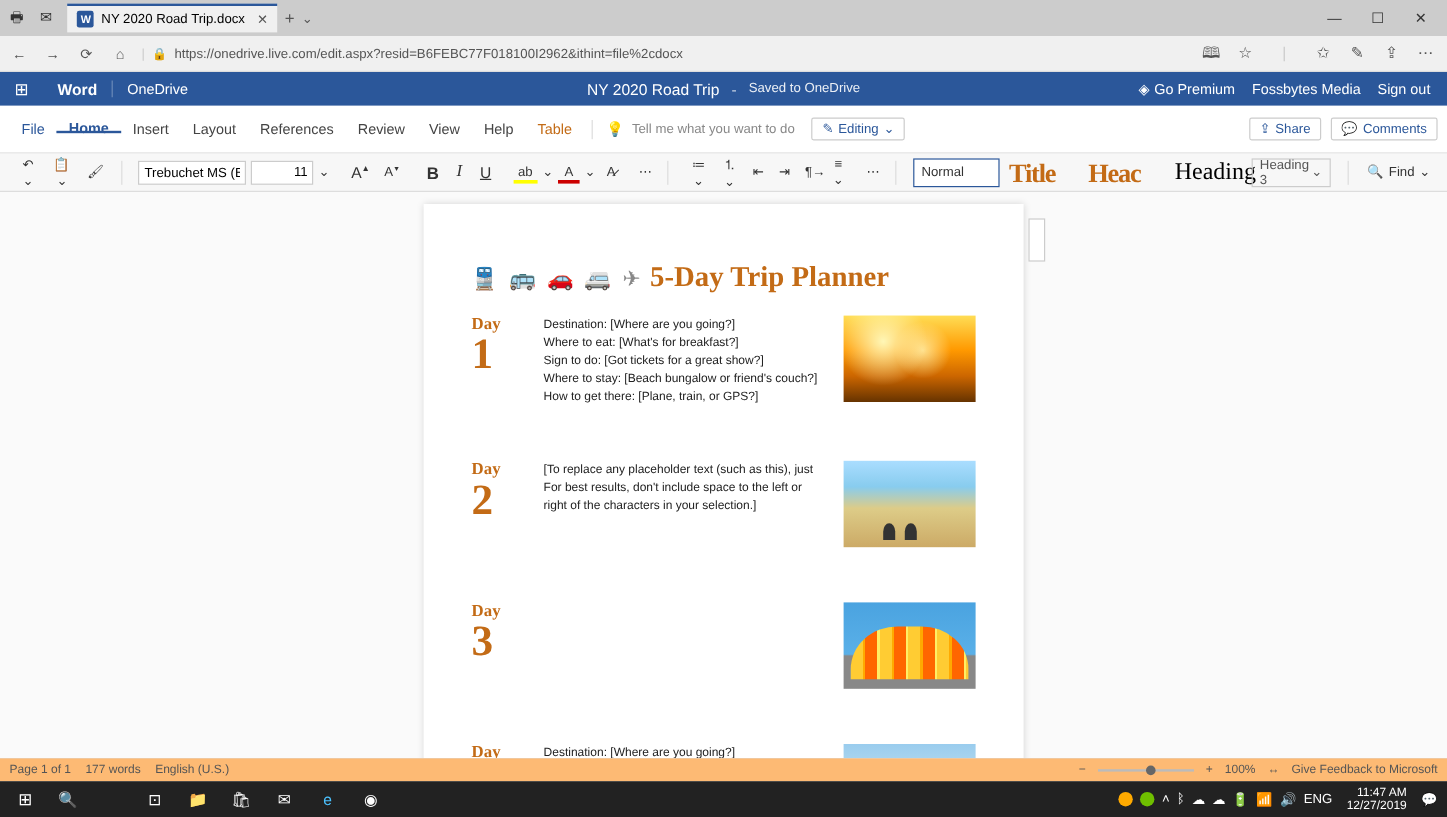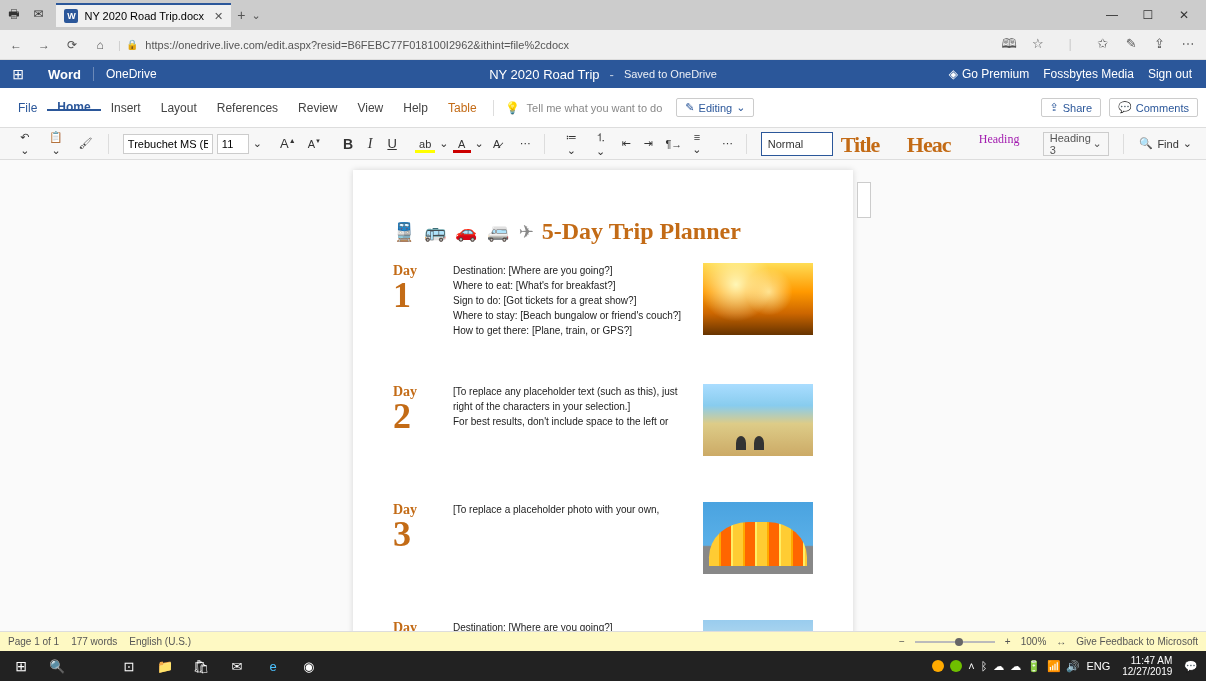--- a/index.html
+++ b/index.html
@@ -46,32 +46,32 @@
 .ribbon-tabs .right-actions { margin-left:auto; display:flex; gap:8px; }
 .ribbon-tabs .right-actions .rbtn { border:1px solid #ccc; padding:2px 8px; font-size:11px; color:#2b579a; border-radius:2px; display:flex; align-items:center; gap:4px;}
 
 
 .ribbon-toolbar { height:32px; background:#f7f7f7; border-bottom:1px solid #ddd; display:flex; align-items:center; padding:0 8px; gap:6px; font-size:11px; color:#333; }
 .rt-grp { display:flex; align-items:center; gap:4px; padding:0 4px;}
 .rt-sep { width:1px; height:20px; background:#ddd; margin:0 4px;}
 .rt-btn { padding:2px 4px; min-width:18px; text-align:center; cursor:pointer; }
 .rt-select { border:1px solid #ccc; background:#fff; font-size:11px; padding:1px 4px; height:20px;}
 .rt-select.font { width:90px;}
-.rt-select.size { width:32px;}
+.rt-select.size { width:52px;text-align:right;}
 .rt-bold { font-weight:bold; font-size:14px;}
 .rt-italic { font-style:italic; font-family:serif; font-size:14px;}
 .rt-under { text-decoration:underline; font-size:13px;}
 .rt-highlight { position:relative; }
 .rt-highlight::after { content:""; position:absolute; bottom:-1px; left:0; right:0; height:3px; background:#ffff00;}
 .rt-fontcolor { position:relative;}
 .rt-fontcolor::after { content:""; position:absolute; bottom:-1px; left:0; right:0; height:3px; background:#c00;}
 .style-normal { border:1px solid #2b579a; background:#fff; height:24px; width:72px; display:flex; align-items:center; padding:0 6px; font-size:11px; }
 .style-title { height:24px; padding:0 4px; font-size:22px; font-weight:bold; color:#c36b16; font-family:"Trebuchet MS"; overflow:hidden; width:62px; letter-spacing:-1px;}
 .style-h1 { height:24px; padding:0 4px; font-size:22px; font-weight:bold; color:#c36b16; font-family:"Trebuchet MS"; overflow:hidden; width:68px; letter-spacing:-1px;}
-.style-h2 { height:24px; padding:0 4px; font-size:12px; color:#a21caf; font-family:"Trebuchet MS"; width:64px;}
+.style-h2 { height:24px; padding:0 4px; font-size:20px; color:#000000; font-family:"Trebuchet MS"; width:64px;}
 .style-h3 { height:24px; padding:0 6px; font-size:11px; color:#555; border:1px solid #ccc; width:66px; display:flex; align-items:center; justify-content:space-between;}
 .find-btn { margin-left:auto; display:flex; align-items:center; gap:4px; padding:2px 6px;}
 
 
 .doc-area { flex:1; background:#fafafa; overflow:auto; position:relative; padding-top:10px; }
 .page { width:500px; min-height:620px; background:#fff; margin:0 auto; box-shadow:0 0 6px rgba(0,0,0,0.15); padding:48px 40px 40px 40px; position:relative;}
 .ruler-tab { position:absolute; right:-18px; top:12px; width:14px; height:36px; border:1px solid #ccc; background:#fff;}
 .trip-title-row { display:flex; align-items:center; gap:6px; margin-bottom:18px;}
 .trip-icons { color:#888; font-size:18px; letter-spacing:2px;}
 .trip-title { color:#c36b16; font-size:24px; font-weight:bold; font-family:"Trebuchet MS"; }
@@ -85,21 +85,21 @@
 .img1 { background:linear-gradient(180deg,#ffdd55 0%,#ff9900 40%,#cc6600 70%,#663300 100%); position:relative;}
 .img1::after{content:"";position:absolute;inset:0;background:radial-gradient(circle at 30% 30%,rgba(255,255,200,0.9),transparent 40%),radial-gradient(circle at 60% 40%,rgba(255,255,200,0.7),transparent 30%);}
 .img2 { background:linear-gradient(180deg,#aaddff 0%,#88ccee 30%,#ddcc88 55%,#ccaa66 100%); position:relative;}
 .img2::after{content:"";position:absolute;bottom:6px;left:30%;width:10px;height:14px;background:#333;border-radius:50% 50% 0 0;box-shadow:18px 0 0 #333;}
 .img3 { background:linear-gradient(180deg,#4aa3e0 0%,#5ab0e8 60%,#888 62%,#888 100%); position:relative; overflow:hidden;}
 .img3::before{content:"";position:absolute;bottom:8px;left:6px;right:6px;height:44px;background:repeating-linear-gradient(90deg,#ffcc33 0 10px,#ffaa00 10px 12px,#ff6600 12px 22px,#ffee66 22px 24px);border-radius:40% 40% 0 0 / 80% 80% 0 0;}
 .img4 { background:linear-gradient(180deg,#99ccee 0%,#bbddee 40%,#eeddaa 55%,#ddcc88 100%); position:relative;}
 .img4::after{content:"";position:absolute;bottom:6px;left:20px;width:50px;height:36px;background:#ddaa55;clip-path:polygon(10% 100%,0 60%,15% 40%,25% 55%,35% 20%,50% 45%,60% 10%,75% 50%,85% 30%,100% 70%,90% 100%);}
 
 
-.status-bar { height:20px; background:#fef9c3; border-top:1px solid #ddd; display:flex; align-items:center; font-size:10px; color:#555; padding:0 8px; gap:12px;}
+.status-bar { height:20px; background:#fdba74; border-top:1px solid #ddd; display:flex; align-items:center; font-size:10px; color:#555; padding:0 8px; gap:12px;}
 .status-bar .right { margin-left:auto; display:flex; align-items:center; gap:10px;}
 .zoom-track { width:80px; height:2px; background:#bbb; position:relative;}
 .zoom-track::after{content:"";position:absolute;left:50%;top:-3px;width:8px;height:8px;background:#666;border-radius:50%;}
 
 
 .taskbar { height:30px; background:#222; display:flex; align-items:center; padding:0 4px; gap:2px;}
 .taskbar .tb { width:34px; height:26px; display:flex; align-items:center; justify-content:center; color:#fff; font-size:13px;}
 .taskbar .tb.win { color:#fff; font-size:14px;}
 .taskbar .tray { margin-left:auto; display:flex; align-items:center; gap:6px; color:#fff; font-size:10px; padding-right:4px;}
 .taskbar .tray .tic { font-size:11px;}
@@ -282,33 +282,32 @@
       <div class="day-img img1"></div>
     </div>
 
     <div class="day-block">
       <div class="day-label">
         <div class="dword">Day</div>
         <div class="dnum">2</div>
       </div>
       <div class="day-text">
         <div>[To replace any placeholder text (such as this), just</div>
+        <div>For best results, don't include space to the left or</div>
         <div>right of the characters in your selection.]</div>
-        <div>For best results, don't include space to the left or</div>
       </div>
       <div class="day-img img2"></div>
     </div>
 
     <div class="day-block">
       <div class="day-label">
         <div class="dword">Day</div>
         <div class="dnum">3</div>
       </div>
       <div class="day-text">
-        <div>[To replace a placeholder photo with your own,</div>
       </div>
       <div class="day-img img3"></div>
     </div>
 
     <div class="day-block" style="margin-bottom:0;">
       <div class="day-label">
         <div class="dword">Day</div>
         <div class="dnum">4</div>
       </div>
       <div class="day-text">

